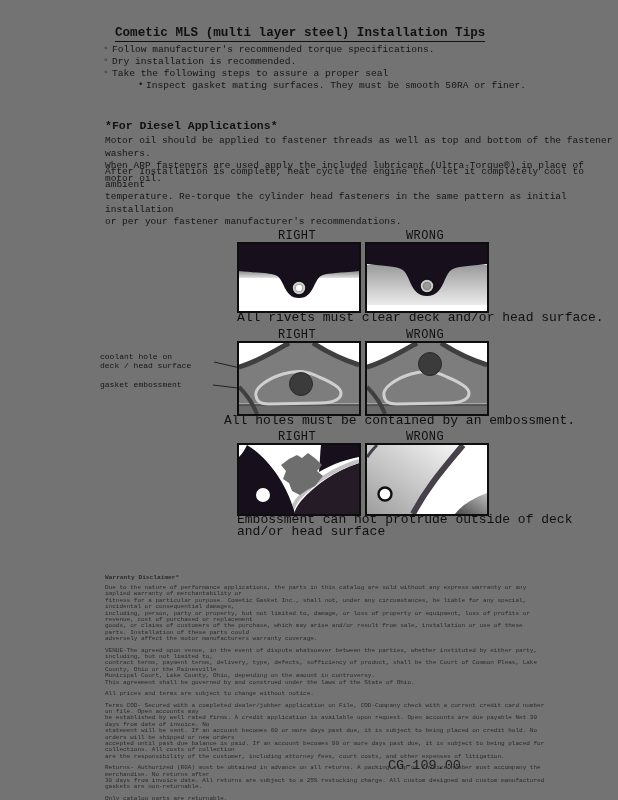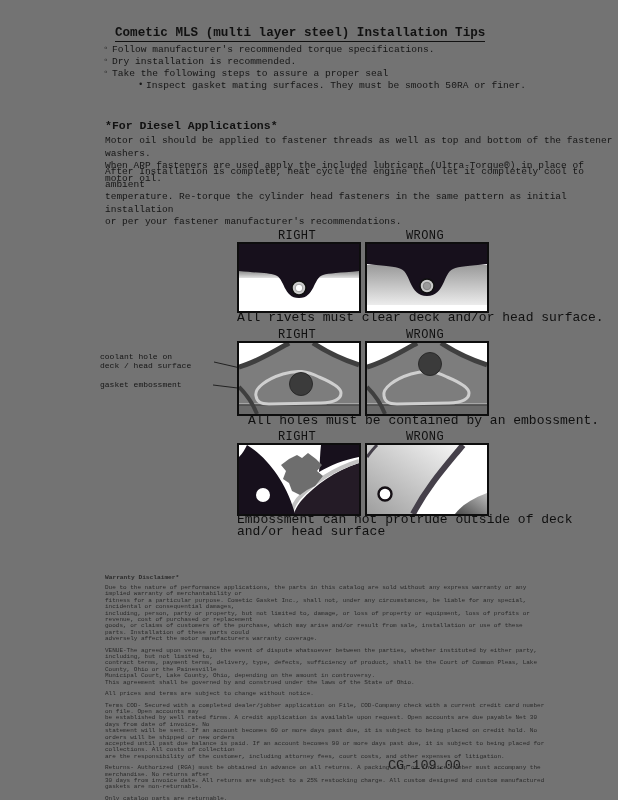--- a/index.html
+++ b/index.html
@@ -131,21 +131,21 @@
       <path d="M0,0 L50,0 C36,8 16,20 0,24 Z" fill="#ffffff"></path>
       <path d="M74,0 L120,0 L120,22 C102,16 86,8 74,0 Z" fill="#ffffff"></path>
       <path d="M50,0 C36,8 16,20 0,24" stroke="#3f3f3f" stroke-width="5" fill="none"></path>
       <path d="M74,0 C86,8 102,16 120,22" stroke="#3f3f3f" stroke-width="5" fill="none"></path>
       <path d="M0,44 C8,52 14,61 18,71" stroke="#3f3f3f" stroke-width="4" fill="none"></path>
       <path d="M17,53 C15,45 28,36 44,31 C58,26.5 68,28 80,34 C92,39 102,45 102,50 C102,56 95,59.5 82,60 L30,61 C21,61 18,58.5 17,53 Z" stroke="#cfcfcf" stroke-width="3" fill="none"></path>
       <circle cx="63" cy="21" r="11.5" fill="#3b3b3b" stroke="#2a2a2a" stroke-width="1"></circle>
     </svg>
   </div>
 
-  <div class="abs fig-caption" style="left:248px;top:415px;">All holes must be contained by an embossment.</div>
+  <div class="abs fig-caption" style="left:224px;top:415px;">All holes must be contained by an embossment.</div>
 
   <div class="abs fig-heading" style="left:237px;top:430px;">RIGHT</div>
   <div class="abs fig-heading" style="left:365px;top:430px;">WRONG</div>
 
   <div class="abs fig-box" style="left:237px;top:443px;">
     <svg width="120" height="69" viewBox="0 0 120 69">
       <rect x="0" y="0" width="120" height="69" fill="#ffffff"></rect>
       <path d="M120,18 C96,26 76,40 62,56 C58,61 56,65 55,69 L120,69 Z" fill="#241b26"></path>
       <path d="M120,16 C95,24 74,38 59,54 C55,59 53,64 52,69" stroke="#c2c2c2" stroke-width="4" fill="none"></path>
       <path d="M8,0 C28,12 48,38 56,69 L0,69 L0,12 C4,8 6,4 8,0 Z" fill="#17101c"></path>

